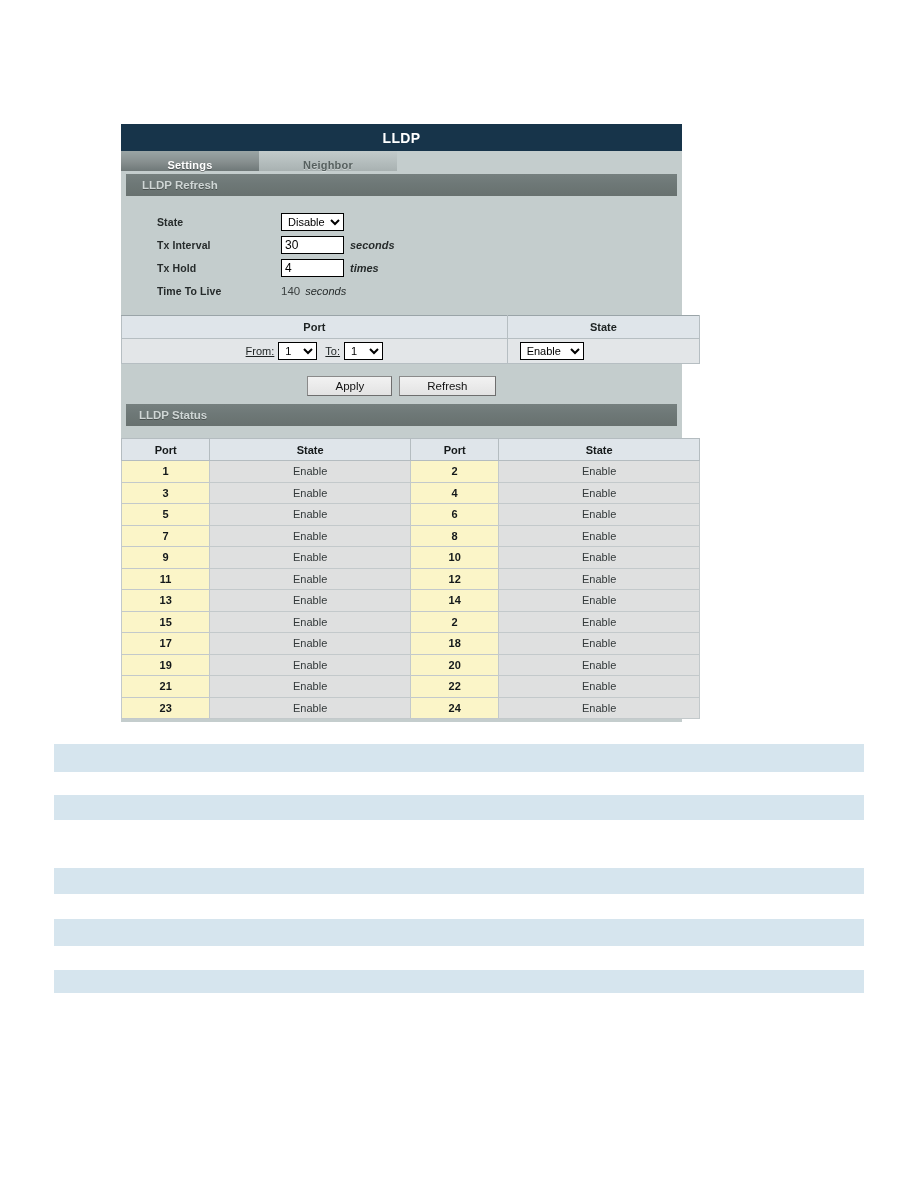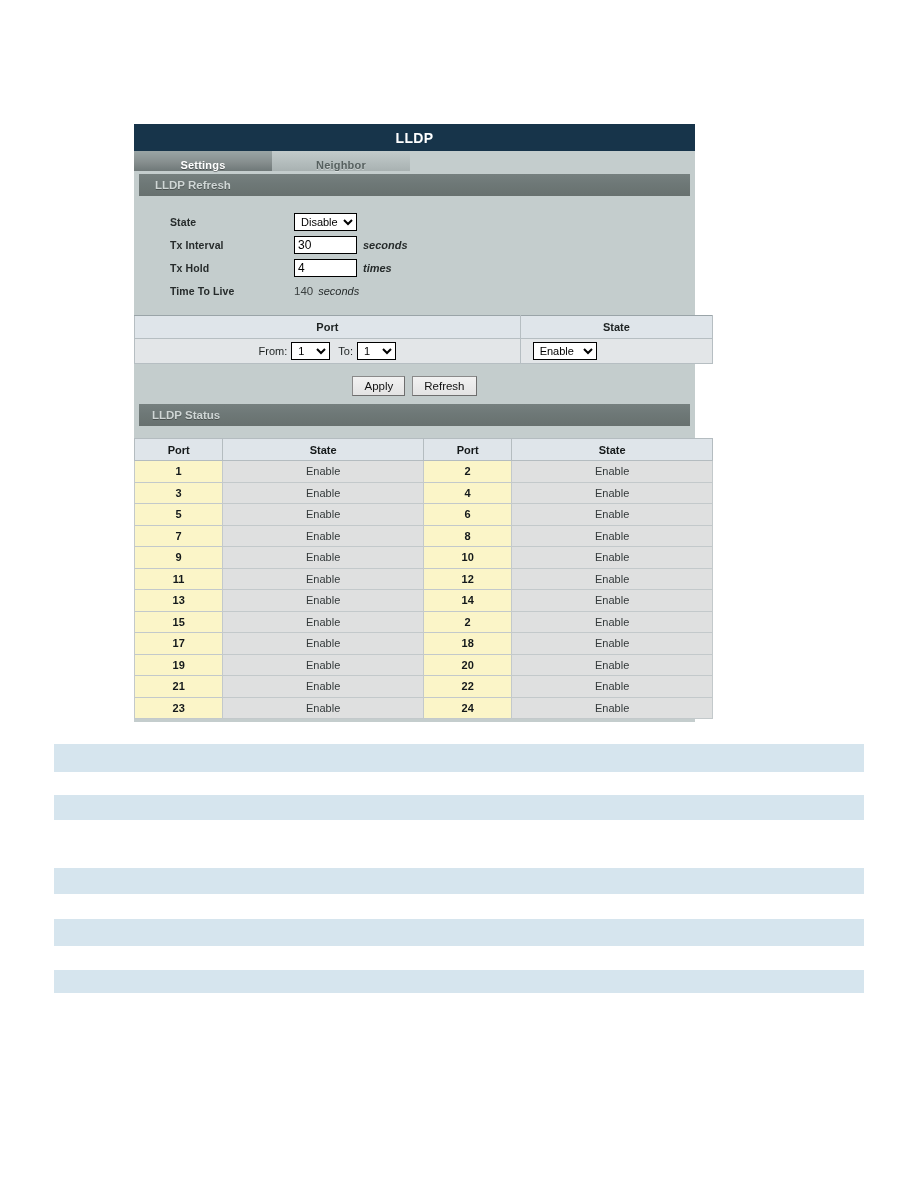--- a/index.html
+++ b/index.html
@@ -11,21 +11,21 @@
     width: 918px;
     height: 1188px;
     position: relative;
     font-family: "Liberation Sans", sans-serif;
     overflow: hidden;
   }
 
   
   #device-panel {
     position: absolute;
-    left: 134px;
+    left: 121px;
     top: 124px;
     width: 561px;
     height: 598px;
     background: #c4cdcd;
     box-sizing: border-box;
   }
 
   
   #title-bar {
     height: 27px;
@@ -156,20 +156,21 @@
   #port-select-table td {
     height: 24px;
     border: 1px solid #b6bec2;
     background: #e3e6e8;
     text-align: center;
     font-size: 11px;
     color: #1d2222;
   }
   .range-cell {
     padding: 0 20px;
+    text-decoration: underline;
   }
   .range-label {
     font-size: 11px;
     color: #1d2222;
     margin: 0 4px 0 0;
   }
 
   
   #button-row {
     margin-top: 12px;
@@ -178,21 +179,21 @@
     gap: 7px;
   }
   .ui-button {
     font-family: "Liberation Sans", sans-serif;
     font-size: 11.5px;
     color: #111111;
     background: linear-gradient(180deg, #f2f2f2 0%, #e3e3e3 100%);
     border: 1px solid #8a8a8a;
     border-right-color: #6e6e6e;
     border-bottom-color: #6e6e6e;
-    padding: 3px 11px;
+    padding: 3px 27px;
     cursor: pointer;
   }
 
   
   #status-body { padding-top: 12px; }
   #status-table {
     margin: 0 auto;
     width: 579px;
     border-collapse: collapse;
   }

